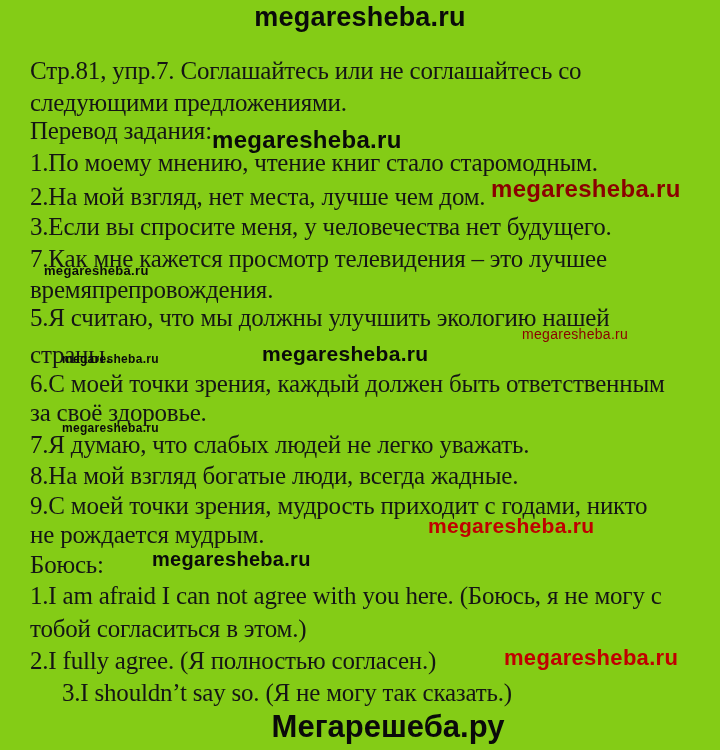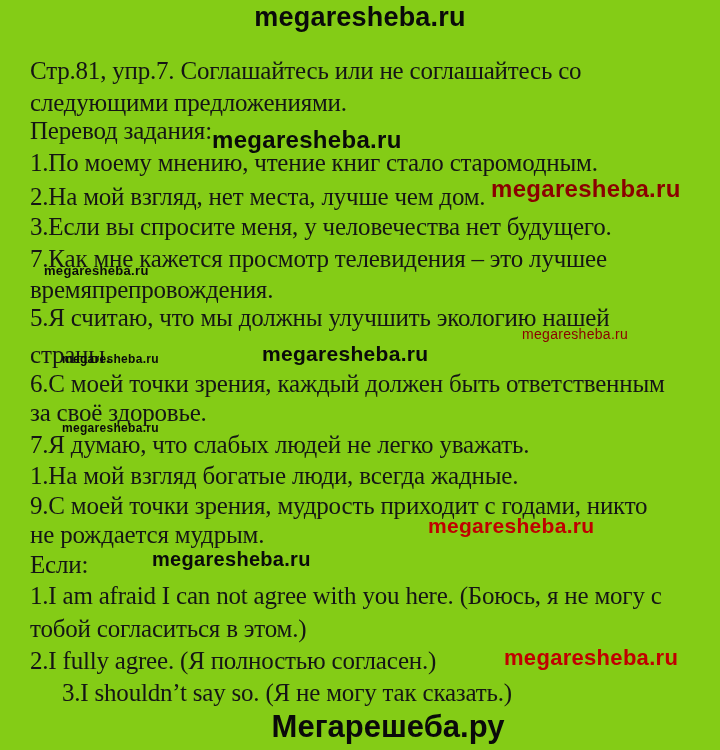--- a/index.html
+++ b/index.html
@@ -50,24 +50,24 @@
       <div class="body-line" style="left: 30px; top: 149px;">1.По моему мнению, чтение книг стало старомодным.</div>
       <div class="body-line" style="left: 30px; top: 183px;">2.На мой взгляд, нет места, лучше чем дом.</div>
       <div class="body-line" style="left: 30px; top: 213px;">3.Если вы спросите меня, у человечества нет будущего.</div>
       <div class="body-line" style="left: 30px; top: 245px;">7.Как мне кажется просмотр телевидения – это лучшее</div>
       <div class="body-line" style="left: 30px; top: 276px;">времяпрепровождения.</div>
       <div class="body-line" style="left: 30px; top: 304px;">5.Я считаю, что мы должны улучшить экологию нашей</div>
       <div class="body-line" style="left: 30px; top: 341px;">страны.</div>
       <div class="body-line" style="left: 30px; top: 370px;">6.С моей точки зрения, каждый должен быть ответственным</div>
       <div class="body-line" style="left: 30px; top: 399px;">за своё здоровье.</div>
       <div class="body-line" style="left: 30px; top: 431px;">7.Я думаю, что слабых людей не легко уважать.</div>
-      <div class="body-line" style="left: 30px; top: 462px;">1.На мой взгляд богатые люди, всегда жадные.</div>
+      <div class="body-line" style="left: 30px; top: 462px;">8.На мой взгляд богатые люди, всегда жадные.</div>
       <div class="body-line" style="left: 30px; top: 492px;">9.С моей точки зрения, мудрость приходит с годами, никто</div>
       <div class="body-line" style="left: 30px; top: 521px;">не рождается мудрым.</div>
-      <div class="body-line" style="left: 30px; top: 551px;">Если:</div>
+      <div class="body-line" style="left: 30px; top: 551px;">Боюсь:</div>
       <div class="body-line" style="left: 30px; top: 582px;">1.I am afraid I can not agree with you here. (Боюсь, я не могу с</div>
       <div class="body-line" style="left: 30px; top: 615px;">тобой согласиться в этом.)</div>
       <div class="body-line" style="left: 30px; top: 647px;">2.I fully agree. (Я полностью согласен.)</div>
       <div class="body-line" style="left: 30px; top: 679px; margin-left: 32px;">3.I shouldn’t say so. (Я не могу так сказать.)</div>
     </div>
   <div id="wm-layer">
       <div class="wm" style="left: 212px; top: 126px; font-size: 24px; font-weight: bold; color: rgb(10, 10, 10);">megaresheba.ru</div>
       <div class="wm" style="left: 491px; top: 175px; font-size: 24px; font-weight: bold; color: rgb(139, 0, 0);">megaresheba.ru</div>
       <div class="wm" style="left: 44px; top: 263px; font-size: 13px; font-weight: bold; color: rgb(10, 10, 10);">megaresheba.ru</div>
       <div class="wm" style="left: 522px; top: 326px; font-size: 14px; font-weight: normal; color: rgb(139, 0, 0);">megaresheba.ru</div>

